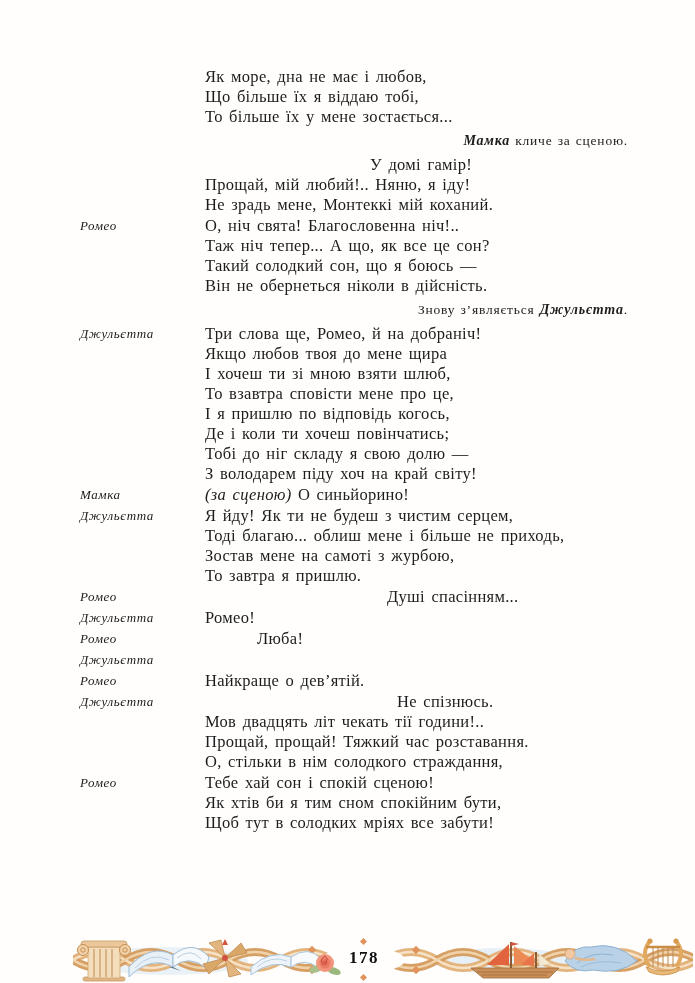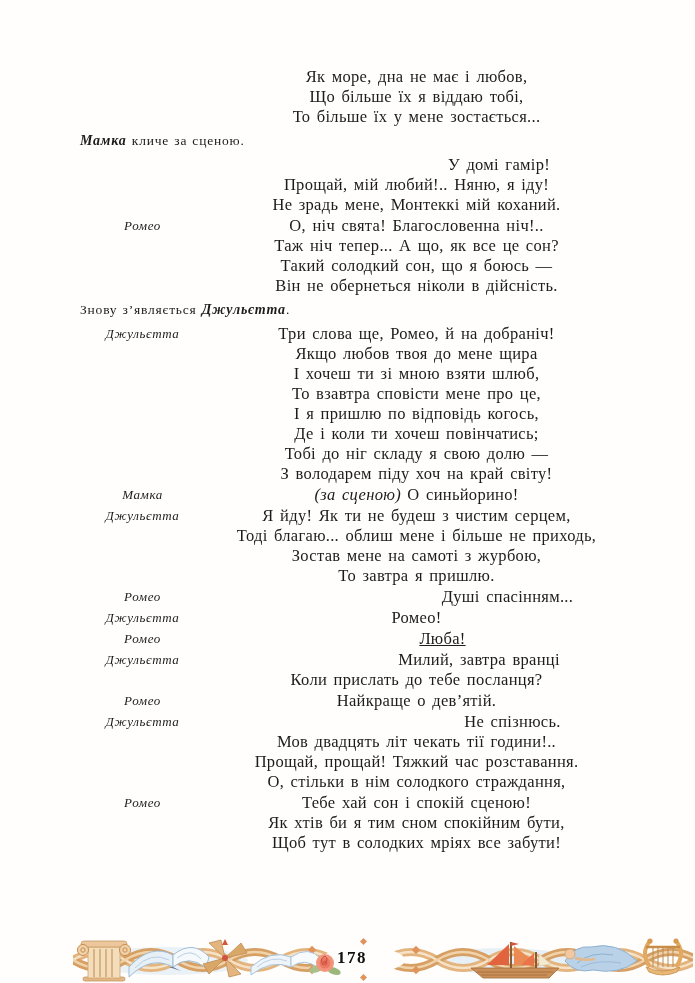--- a/index.html
+++ b/index.html
@@ -6,43 +6,43 @@
   html,body { width:695px; height:983px; }
   body {
     background:#ffffff;
     font-family:"Liberation Serif","DejaVu Serif",serif;
     color:#1c1c1c;
     position:relative;
     overflow:hidden;
   }
   .page { position:absolute; inset:0; background:#fffefd; }
   .text-area { position:absolute; left:80px; top:66px; width:548px; }
-  .block { display:flex; margin:1px 0;text-align:center; }
+  .block { display:flex; margin:1px 0; }
   .speaker {
     flex:0 0 125px; width:125px;
     font-style:italic; font-size:13px; line-height:20px;
     letter-spacing:0.6px;
   }
   .lines { flex:1; }
   .line {
     font-size:16.5px; line-height:20px;
     letter-spacing:0.3px; word-spacing:2px;
     white-space:nowrap;
   }
   .it { font-style:italic; }
   .stage {
-    text-align:left; font-size:13.5px; line-height:20px;
+    text-align:right; font-size:13.5px; line-height:20px;
     margin:4px 0; letter-spacing:0.8px; word-spacing:1px;
   }
   .stage .it { font-style:italic; font-weight:bold; font-size:14px; }
   .footer { position:absolute; left:73px; bottom:1px; width:620px; height:45px; }
   .footer svg { display:block; }
   .page-num {
     position:absolute; left:264px; top:11px; width:54px;
-    font-weight:bold; font-size:17px;
+    text-align:center; font-weight:bold; font-size:17px;
     letter-spacing:1.5px; color:#111;
   }
 </style>
 </head>
 <body>
 
 <div class="page">
 
   <div class="text-area">
       <div class="block">
@@ -108,29 +108,25 @@
       </div>
       <div class="block">
         <div class="speaker">Джульєтта</div>
         <div class="lines">
           <div class="line"><span>Ромео!</span></div>
         </div>
       </div>
       <div class="block">
         <div class="speaker">Ромео</div>
         <div class="lines">
-          <div class="line" style="padding-left: 52px; text-decoration: underline;"><span>Люба!</span></div>
-        </div>
-      </div>
-      <div class="block">
-        <div class="speaker">Джульєтта</div>
-        <div class="lines">
-          <div class="line" style="padding-left: 125px;"><span>Милий, завтра вранці</span></div>
-          <div class="line"><span>Коли прислать до тебе посланця?</span></div>
-        </div>
+          <div class="line" style="padding-left: 52px;"><span>Люба!</span></div>
+        </div>
+      </div>
+      <div class="block">
+        <div class="speaker">Джульєтта</div>
       </div>
       <div class="block">
         <div class="speaker">Ромео</div>
         <div class="lines">
           <div class="line"><span>Найкраще о дев’ятій.</span></div>
         </div>
       </div>
       <div class="block">
         <div class="speaker">Джульєтта</div>
         <div class="lines">

